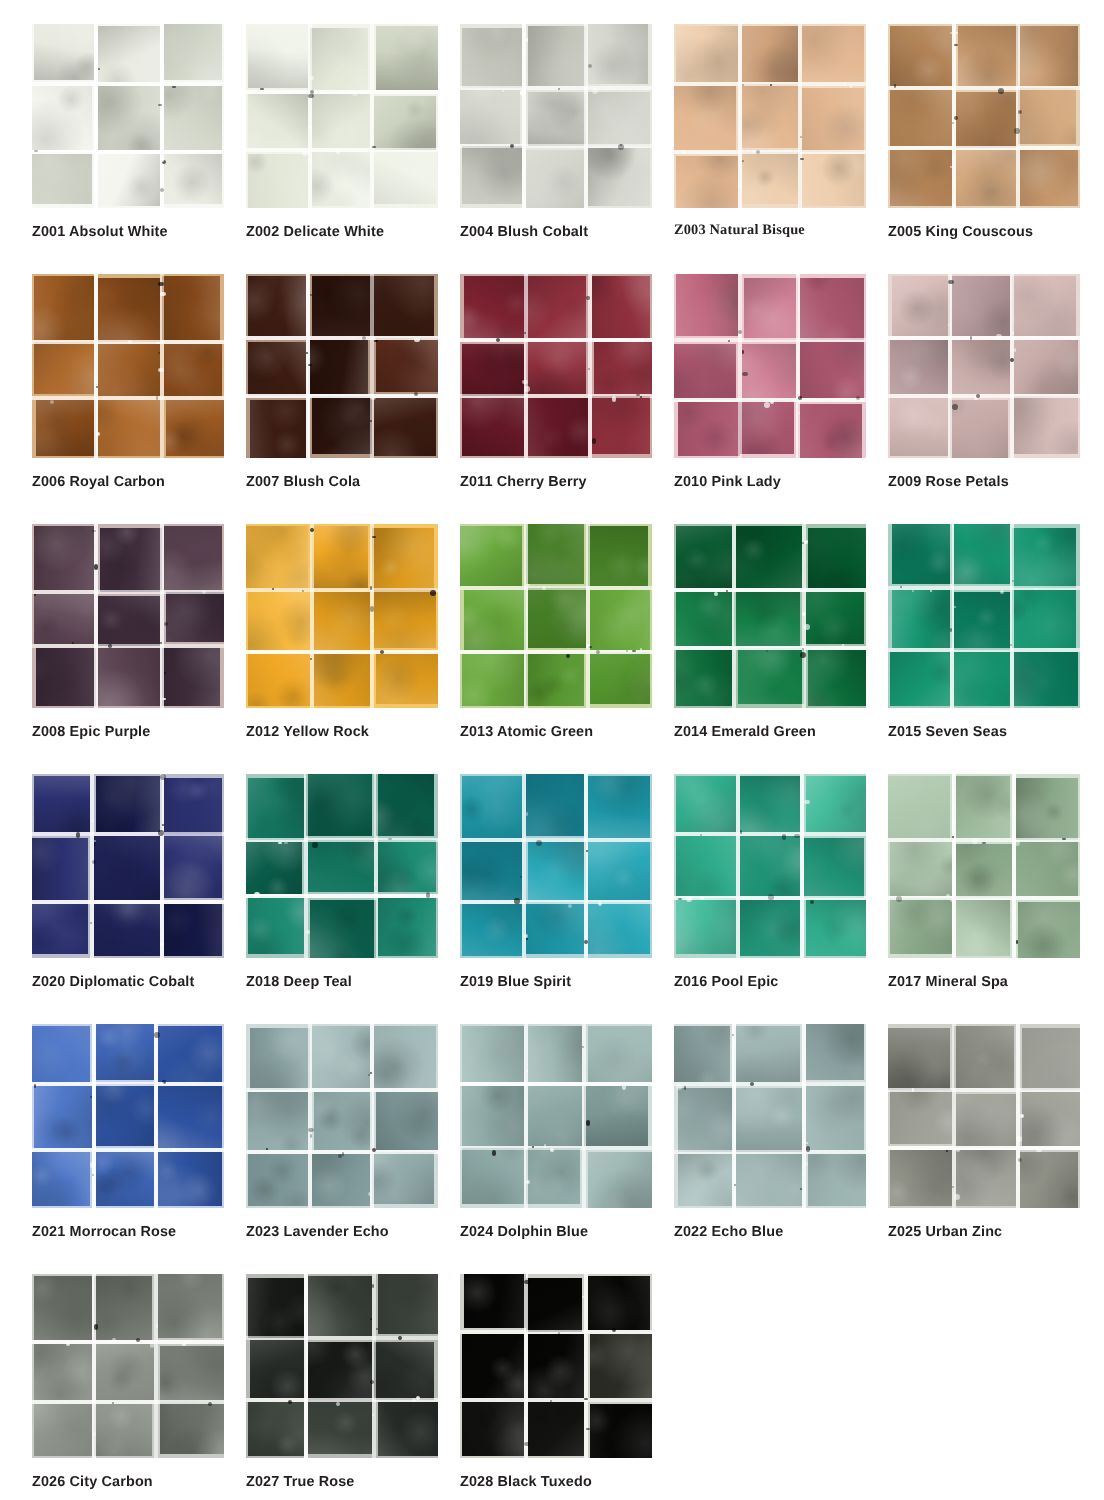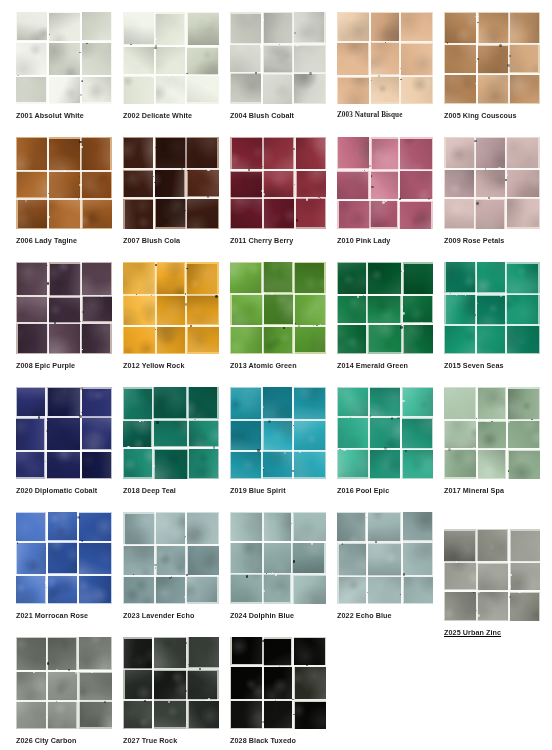--- a/index.html
+++ b/index.html
@@ -409,21 +409,21 @@
         <div class="speck" style="width: 0.9px; height: 0.9px; left: 63.3px; top: 39.4px; background: rgba(0, 0, 0, 0.37);"></div>
         <div class="speck" style="width: 2.6px; height: 2.6px; left: 63.1px; top: 3.9px; background: rgba(0, 0, 0, 0.67);"></div>
         <div class="speck" style="width: 2.3px; height: 2.3px; left: 64.3px; top: 8.7px; background: rgba(255, 255, 255, 0.79);"></div>
         <div class="speck" style="width: 2.4px; height: 2.4px; left: 31.9px; top: 78.6px; background: rgba(255, 255, 255, 0.79);"></div>
         <div class="speck" style="width: 1px; height: 1px; left: 32.4px; top: 56.4px; background: rgba(0, 0, 0, 0.62);"></div>
         <div class="speck" style="width: 2px; height: 2px; top: 32.6px; left: 47.7px; background: rgba(255, 255, 255, 0.58);"></div>
         <div class="speck" style="width: 1.4px; height: 1.4px; top: 33.9px; left: 62.3px; background: rgba(255, 255, 255, 0.65);"></div>
         <div class="speck" style="width: 2.2px; height: 2.2px; top: 62.5px; left: 8.6px; background: rgba(255, 255, 255, 0.37);"></div>
         <div class="speck" style="width: 2.5px; height: 2.5px; left: 63.2px; top: 46.5px; background: rgba(255, 255, 255, 0.68);"></div>
       </div>
-      <div class="swatch-label" style="color: rgb(35, 31, 32);">Z006 Lady Tagine</div>
+      <div class="swatch-label" style="color: rgb(35, 31, 32);">Z006 Royal Carbon</div>
     </div>
     <div class="swatch-cell" style="left: 123px; top: 137px;">
       <div class="tile-block" style="background: rgb(180, 151, 130);">
         <div class="tile" style="left: 1.07857px; top: 1.32688px; width: 29px; height: 30px; background: rgb(60, 28, 18);">
           <div class="sheen" style="background: linear-gradient(262deg, rgba(255, 255, 255, 0.19) 0%, rgba(255, 255, 255, 0) 42%, rgba(0, 0, 0, 0.043) 100%);"></div>
           <div class="sheen" style="background: radial-gradient(circle at 43% 3%, rgba(255, 255, 255, 0.043) 0%, rgba(255, 255, 255, 0) 34%), radial-gradient(circle at 97% 44%, rgba(255, 255, 255, 0.1) 0%, rgba(255, 255, 255, 0) 46%), radial-gradient(circle at 10% 40%, rgba(255, 255, 255, 0.125) 0%, rgba(255, 255, 255, 0) 36%);"></div>
         </div>
         <div class="tile" style="left: 32.5083px; top: 1.25311px; width: 30px; height: 30px; background: rgb(42, 18, 11);">
           <div class="sheen" style="background: linear-gradient(354deg, rgba(255, 255, 255, 0.043) 0%, rgba(255, 255, 255, 0) 42%, rgba(0, 0, 0, 0.13) 100%);"></div>
           <div class="sheen" style="background: radial-gradient(circle at 44% 49%, rgba(0, 0, 0, 0.082) 0%, rgba(0, 0, 0, 0) 54%), radial-gradient(circle at 76% 28%, rgba(255, 255, 255, 0.05) 0%, rgba(255, 255, 255, 0) 47%), radial-gradient(circle at 25% 29%, rgba(0, 0, 0, 0.106) 0%, rgba(0, 0, 0, 0) 20%);"></div>
@@ -1401,21 +1401,21 @@
         <div class="speck" style="width: 1.1px; height: 1.1px; top: 64.3px; left: 38.7px; background: rgba(255, 255, 255, 0.37);"></div>
         <div class="speck" style="width: 1.5px; height: 1.5px; left: 65.6px; top: 58.6px; background: rgba(255, 255, 255, 0.65);"></div>
         <div class="speck" style="width: 1.3px; height: 1.3px; left: 63.1px; top: 81.5px; background: rgba(0, 0, 0, 0.51);"></div>
         <div class="speck" style="width: 2px; height: 2px; top: 28.5px; left: 37.6px; background: rgba(0, 0, 0, 0.59);"></div>
         <div class="speck" style="width: 3px; height: 3px; top: 30.2px; left: 1.1px; background: rgba(255, 255, 255, 0.44);"></div>
         <div class="speck" style="width: 1.7px; height: 1.7px; top: 30.9px; left: 4.7px; background: rgba(0, 0, 0, 0.43);"></div>
         <div class="speck" style="width: 0.9px; height: 0.9px; left: 29.1px; top: 5.3px; background: rgba(0, 0, 0, 0.31);"></div>
       </div>
       <div class="swatch-label" style="color: rgb(35, 31, 32);">Z022 Echo Blue</div>
     </div>
-    <div class="swatch-cell" style="left: 444px; top: 529px; text-decoration: underline;">
+    <div class="swatch-cell" style="left: 444px; top: 512px;">
       <div class="tile-block" style="background: rgb(207, 208, 201);">
         <div class="tile" style="left: 0.366832px; top: 1.5206px; width: 31px; height: 31px; background: rgb(124, 126, 116);">
           <div class="sheen" style="background: linear-gradient(186deg, rgba(255, 255, 255, 0.176) 0%, rgba(255, 255, 255, 0) 42%, rgba(0, 0, 0, 0.21) 100%);"></div>
           <div class="sheen" style="background: radial-gradient(circle at 93% 99%, rgba(0, 0, 0, 0.09) 0%, rgba(0, 0, 0, 0) 26%), radial-gradient(circle at 34% 84%, rgba(0, 0, 0, 0.145) 0%, rgba(0, 0, 0, 0) 46%), radial-gradient(circle at 72% 62%, rgba(255, 255, 255, 0.06) 0%, rgba(255, 255, 255, 0) 45%), radial-gradient(circle at 66% 80%, rgba(255, 255, 255, 0.04) 0%, rgba(255, 255, 255, 0) 53%);"></div>
         </div>
         <div class="tile" style="left: 33.3809px; top: 1.11715px; width: 30px; height: 31px; background: rgb(142, 144, 134);">
           <div class="sheen" style="background: linear-gradient(238deg, rgba(255, 255, 255, 0.137) 0%, rgba(255, 255, 255, 0) 42%, rgba(0, 0, 0, 0.114) 100%);"></div>
           <div class="sheen" style="background: radial-gradient(circle at 51% 99%, rgba(0, 0, 0, 0.047) 0%, rgba(0, 0, 0, 0) 23%), radial-gradient(circle at 59% 95%, rgba(255, 255, 255, 0.047) 0%, rgba(255, 255, 255, 0) 40%), radial-gradient(circle at 49% 54%, rgba(255, 255, 255, 0.07) 0%, rgba(255, 255, 255, 0) 18%), radial-gradient(circle at 84% 57%, rgba(0, 0, 0, 0.08) 0%, rgba(0, 0, 0, 0) 48%);"></div>
         </div>
         <div class="tile" style="left: 66.7064px; top: 1.66331px; width: 29px; height: 31px; background: rgb(160, 162, 153);">
@@ -1564,21 +1564,21 @@
         <div class="speck" style="width: 2.1px; height: 2.1px; top: 61.2px; left: 85.4px; background: rgba(255, 255, 255, 0.82);"></div>
         <div class="speck" style="width: 1.1px; height: 1.1px; left: 64.5px; top: 27.4px; background: rgba(0, 0, 0, 0.5);"></div>
         <div class="speck" style="width: 2.2px; height: 2.2px; top: 63.6px; left: 45px; background: rgba(255, 255, 255, 0.6);"></div>
         <div class="speck" style="width: 1.9px; height: 1.9px; top: 30.9px; left: 76.3px; background: rgba(0, 0, 0, 0.69);"></div>
         <div class="speck" style="width: 2.3px; height: 2.3px; top: 62.7px; left: 21.2px; background: rgba(0, 0, 0, 0.66);"></div>
         <div class="speck" style="width: 2.1px; height: 2.1px; top: 62.2px; left: 82.8px; background: rgba(255, 255, 255, 0.48);"></div>
         <div class="speck" style="width: 1.8px; height: 1.8px; left: 62.3px; top: 53.4px; background: rgba(0, 0, 0, 0.46);"></div>
         <div class="speck" style="width: 1.4px; height: 1.4px; left: 62.5px; top: 5.4px; background: rgba(0, 0, 0, 0.48);"></div>
         <div class="speck" style="width: 0.9px; height: 0.9px; left: 63.2px; top: 70px; background: rgba(255, 255, 255, 0.5);"></div>
       </div>
-      <div class="swatch-label" style="color: rgb(35, 31, 32);">Z027 True Rock</div>
+      <div class="swatch-label" style="color: rgb(35, 31, 32);">Z027 True Rose</div>
     </div>
     <div class="swatch-cell" style="left: 230px; top: 637px;">
       <div class="tile-block" style="background: rgb(207, 208, 199);">
         <div class="tile" style="left: 1.77752px; top: 0.382988px; width: 31px; height: 27px; background: rgb(6, 6, 5);">
           <div class="sheen" style="background: linear-gradient(280deg, rgba(255, 255, 255, 0.08) 0%, rgba(255, 255, 255, 0) 42%, rgba(0, 0, 0, 0.15) 100%);"></div>
           <div class="sheen" style="background: radial-gradient(circle at 6% 96%, rgba(0, 0, 0, 0.13) 0%, rgba(0, 0, 0, 0) 43%), radial-gradient(circle at 48% 66%, rgba(0, 0, 0, 0.055) 0%, rgba(0, 0, 0, 0) 39%), radial-gradient(circle at 21% 34%, rgba(255, 255, 255, 0.145) 0%, rgba(255, 255, 255, 0) 34%);"></div>
         </div>
         <div class="tile" style="left: 33.3049px; top: 1.58873px; width: 28px; height: 27px; background: rgb(6, 6, 5);">
           <div class="sheen" style="background: linear-gradient(337deg, rgba(255, 255, 255, 0.098) 0%, rgba(255, 255, 255, 0) 42%, rgba(0, 0, 0, 0.204) 100%);"></div>
           <div class="sheen" style="background: radial-gradient(circle at 4% 99%, rgba(0, 0, 0, 0.118) 0%, rgba(0, 0, 0, 0) 56%), radial-gradient(circle at 5% 74%, rgba(0, 0, 0, 0.145) 0%, rgba(0, 0, 0, 0) 43%);"></div>

